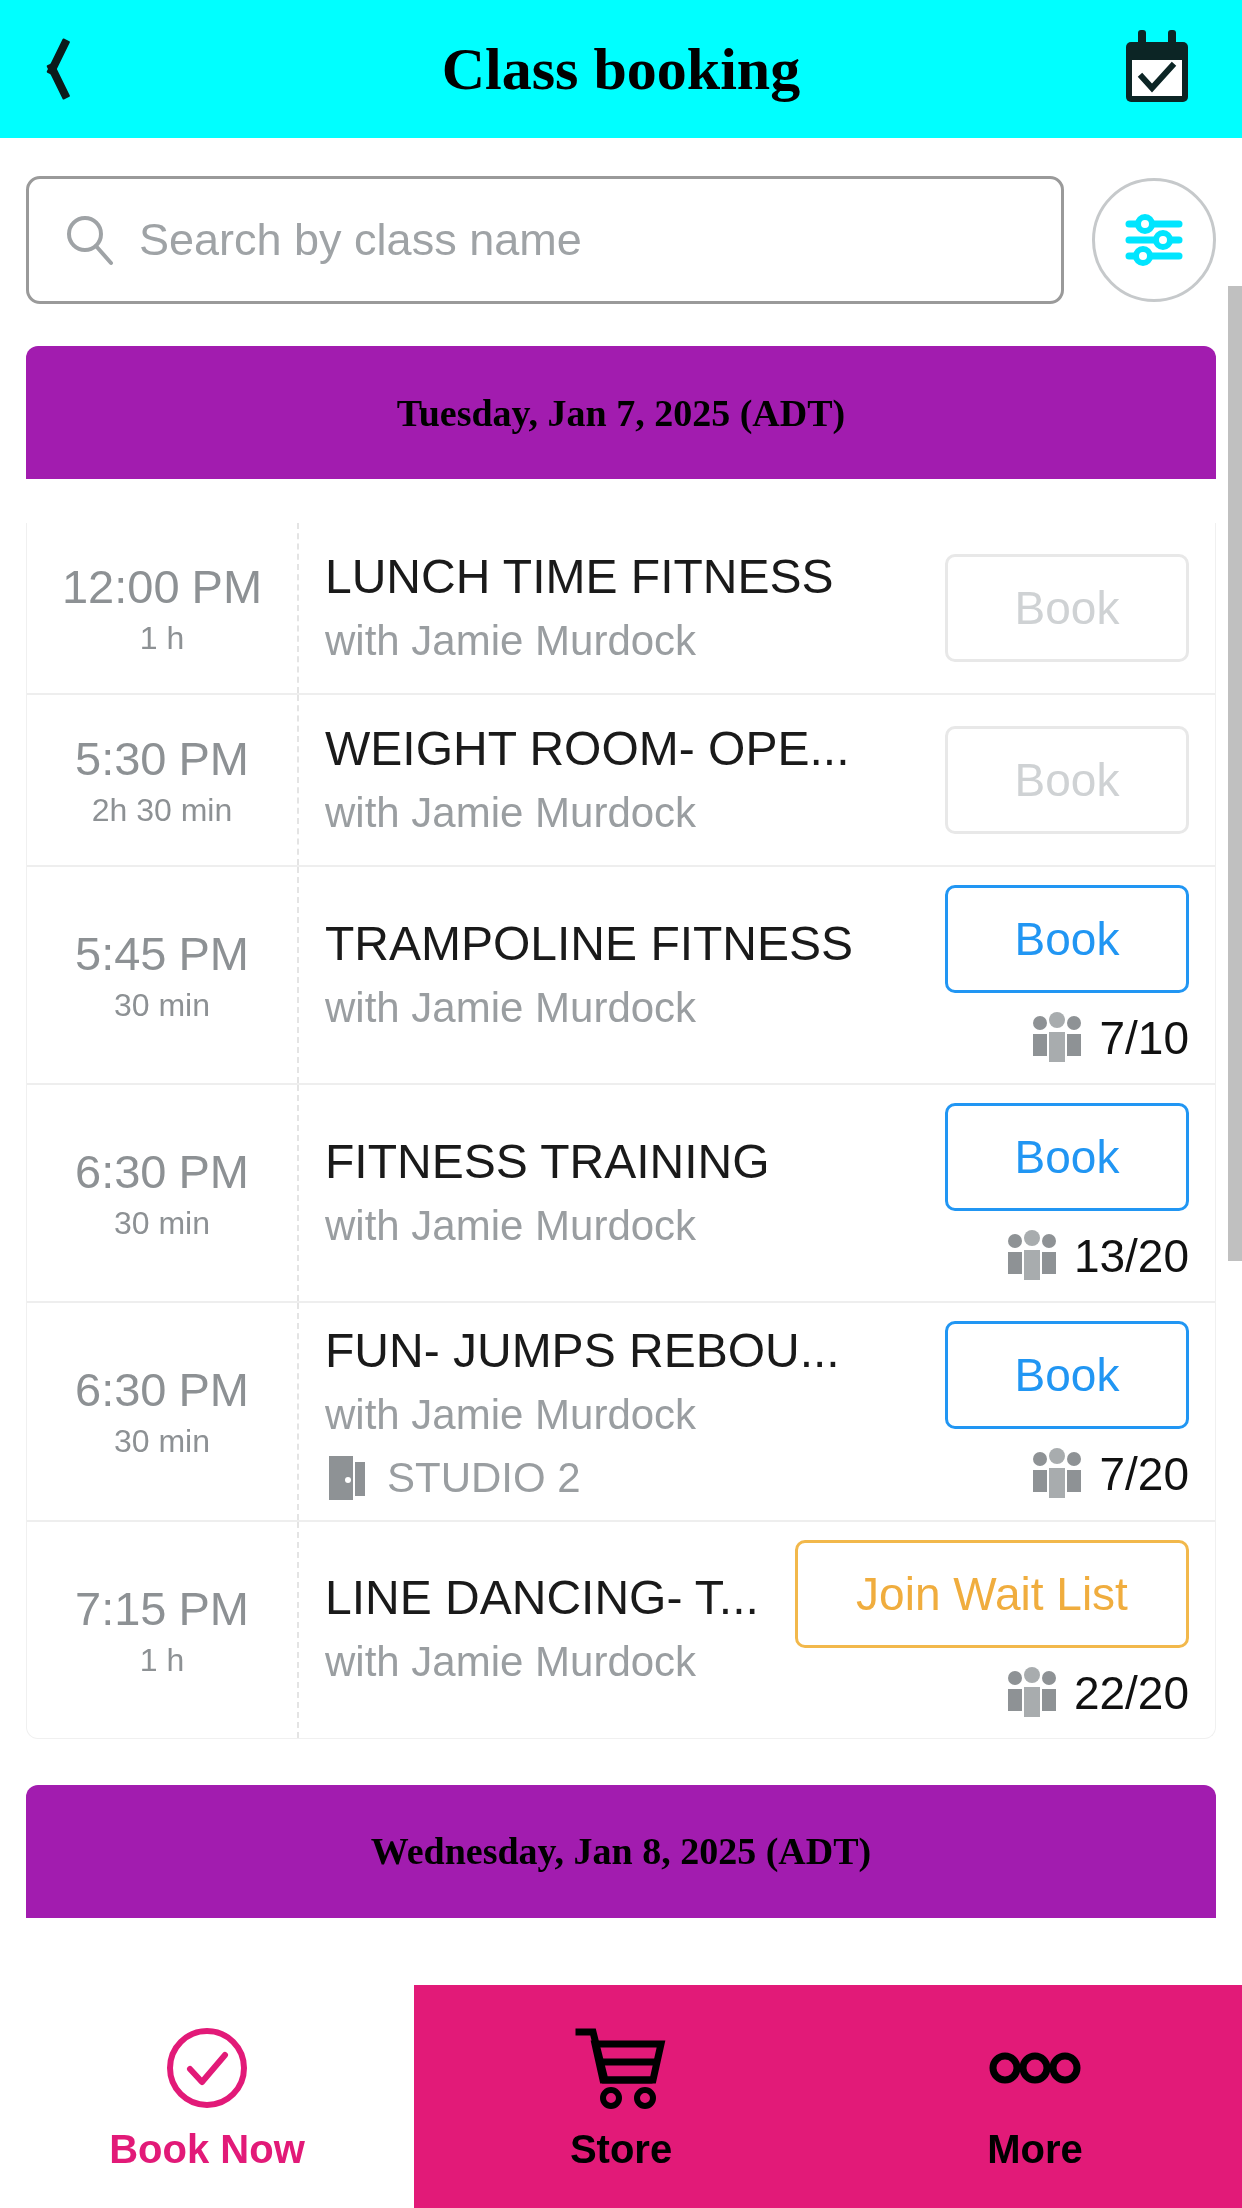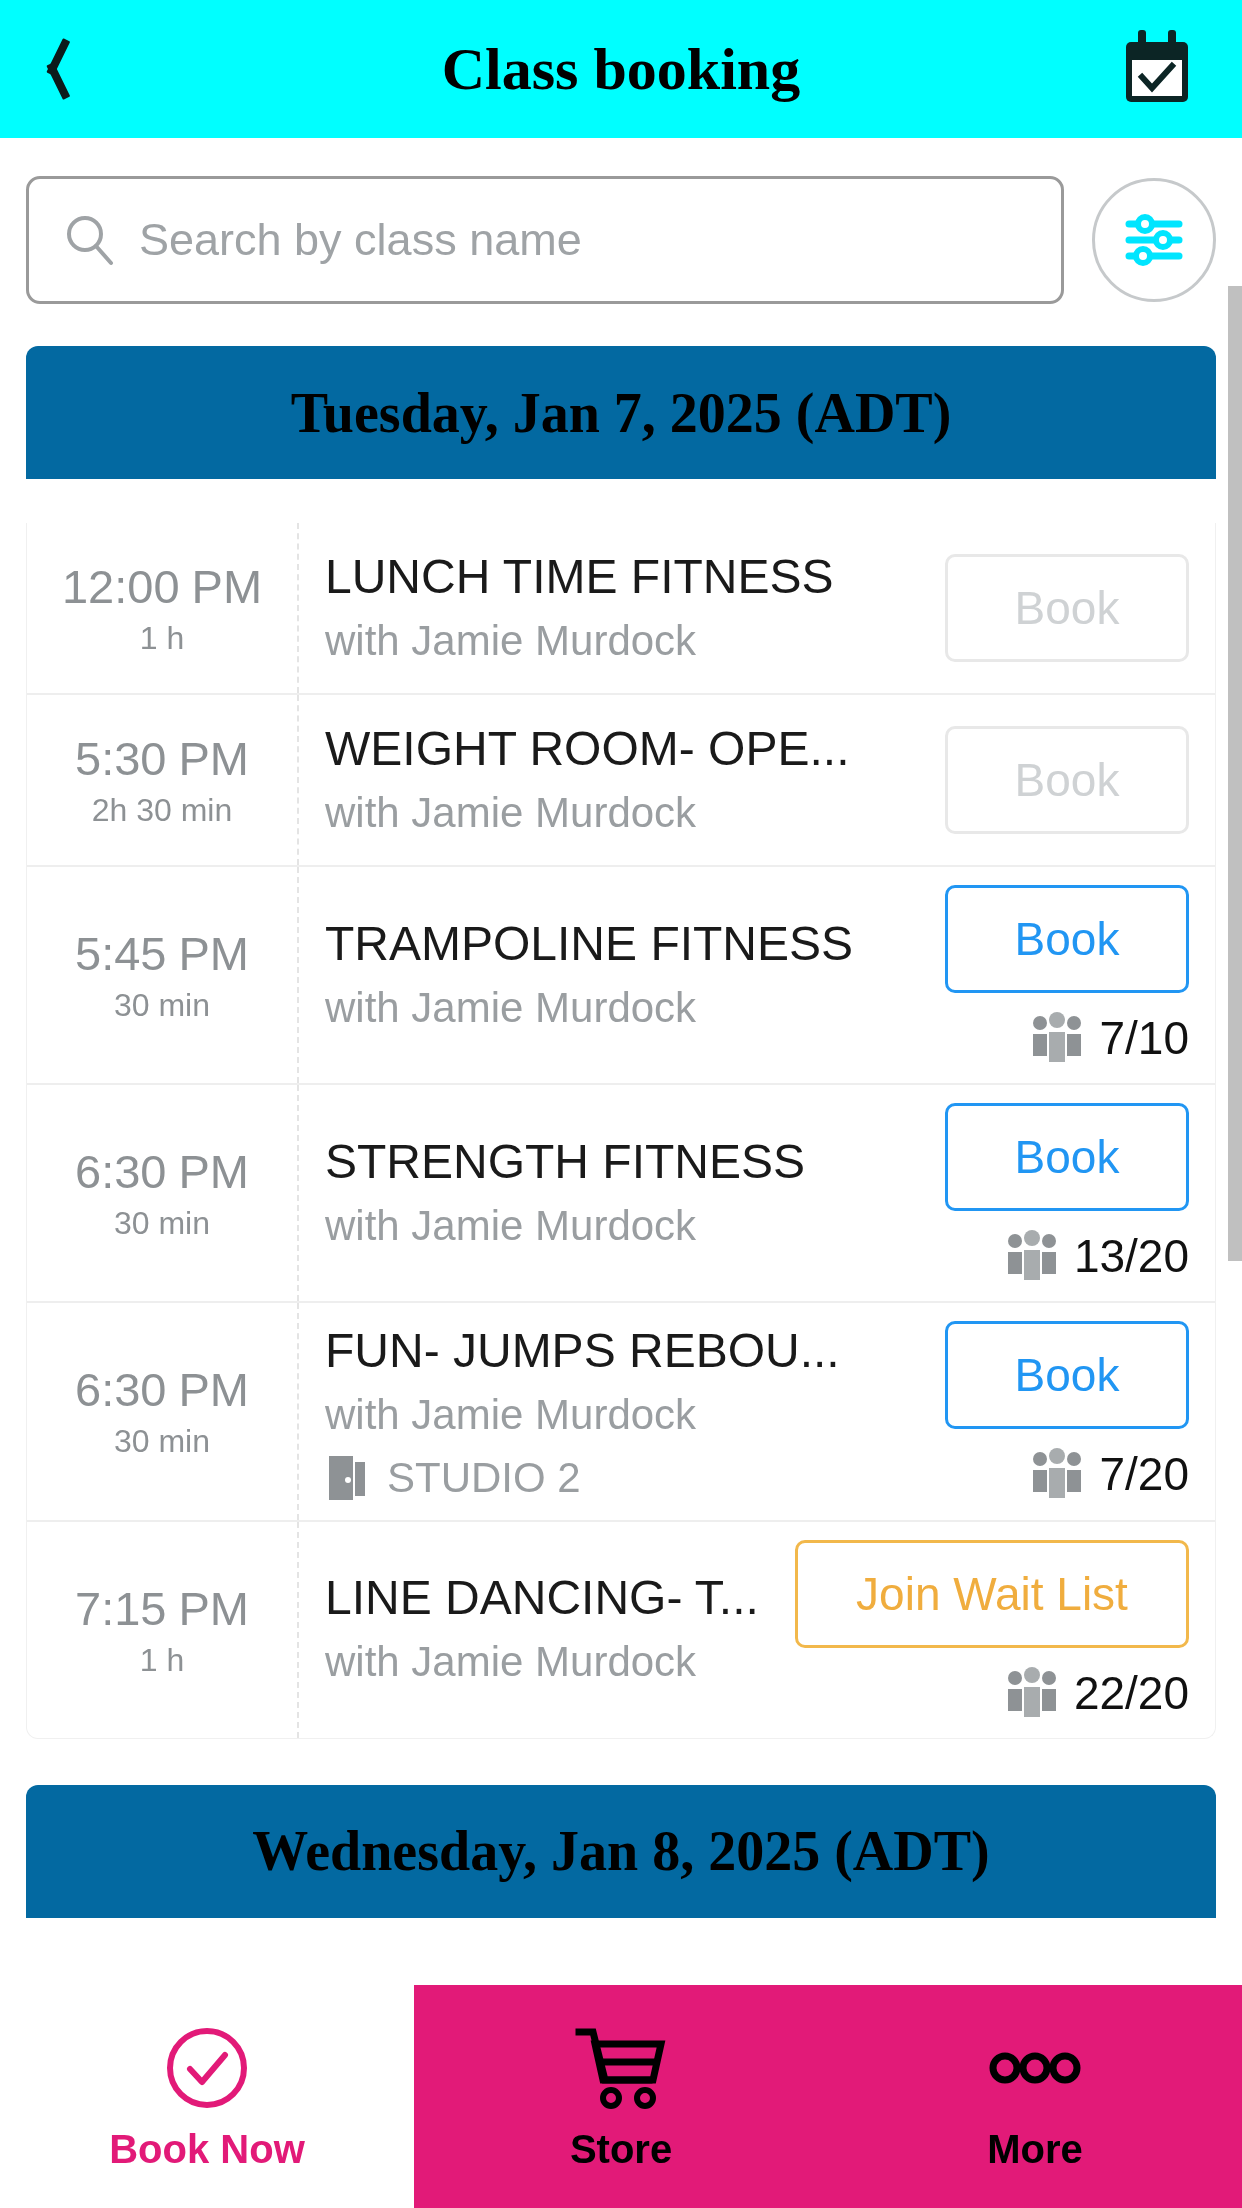--- a/index.html
+++ b/index.html
@@ -131,29 +131,29 @@
     background: #ffffff;
     cursor: pointer;
     flex: 0 0 auto;
   }
 
   
   .day-group {
     margin: 42px 26px 0 26px;
   }
   .day-header {
-    background: #0369a1;
+    background: #a21caf;
     border-radius: 12px 12px 0 0;
     height: 133px;
     display: flex;
     align-items: center;
     justify-content: center;
     font-family: "Liberation Serif", serif;
     font-weight: bold;
-    font-size: 56px;
+    font-size: 38px;
     color: #000000;
   }
   .class-list {
     background: #ffffff;
     border-radius: 0 0 12px 12px;
     border: 1px solid #f0f0f0;
     border-top: none;
     box-sizing: border-box;
     margin-top: 44px;
   }
@@ -466,21 +466,21 @@
           </div>
         </div>
       </div>
 
       <div class="class-row">
         <div class="col-time">
           <div class="time-main"><span>6:30</span><span class="ampm">PM</span></div>
           <div class="time-duration">30 min</div>
         </div>
         <div class="col-info">
-          <div class="class-name">STRENGTH FITNESS</div>
+          <div class="class-name">FITNESS TRAINING</div>
           <div class="class-instructor">with Jamie Murdock</div>
         </div>
         <div class="col-action">
           <div class="book-btn active">Book</div>
           <div class="capacity">
             <svg class="people-icon" viewBox="0 0 56 52">
               <circle cx="11" cy="11" r="7" fill="#8e9295"></circle>
               <path d="M4 22 h14 v22 h-14 z" fill="#8e9295"></path>
               <circle cx="45" cy="11" r="7" fill="#8e9295"></circle>
               <path d="M38 22 h14 v22 h-14 z" fill="#8e9295"></path>

